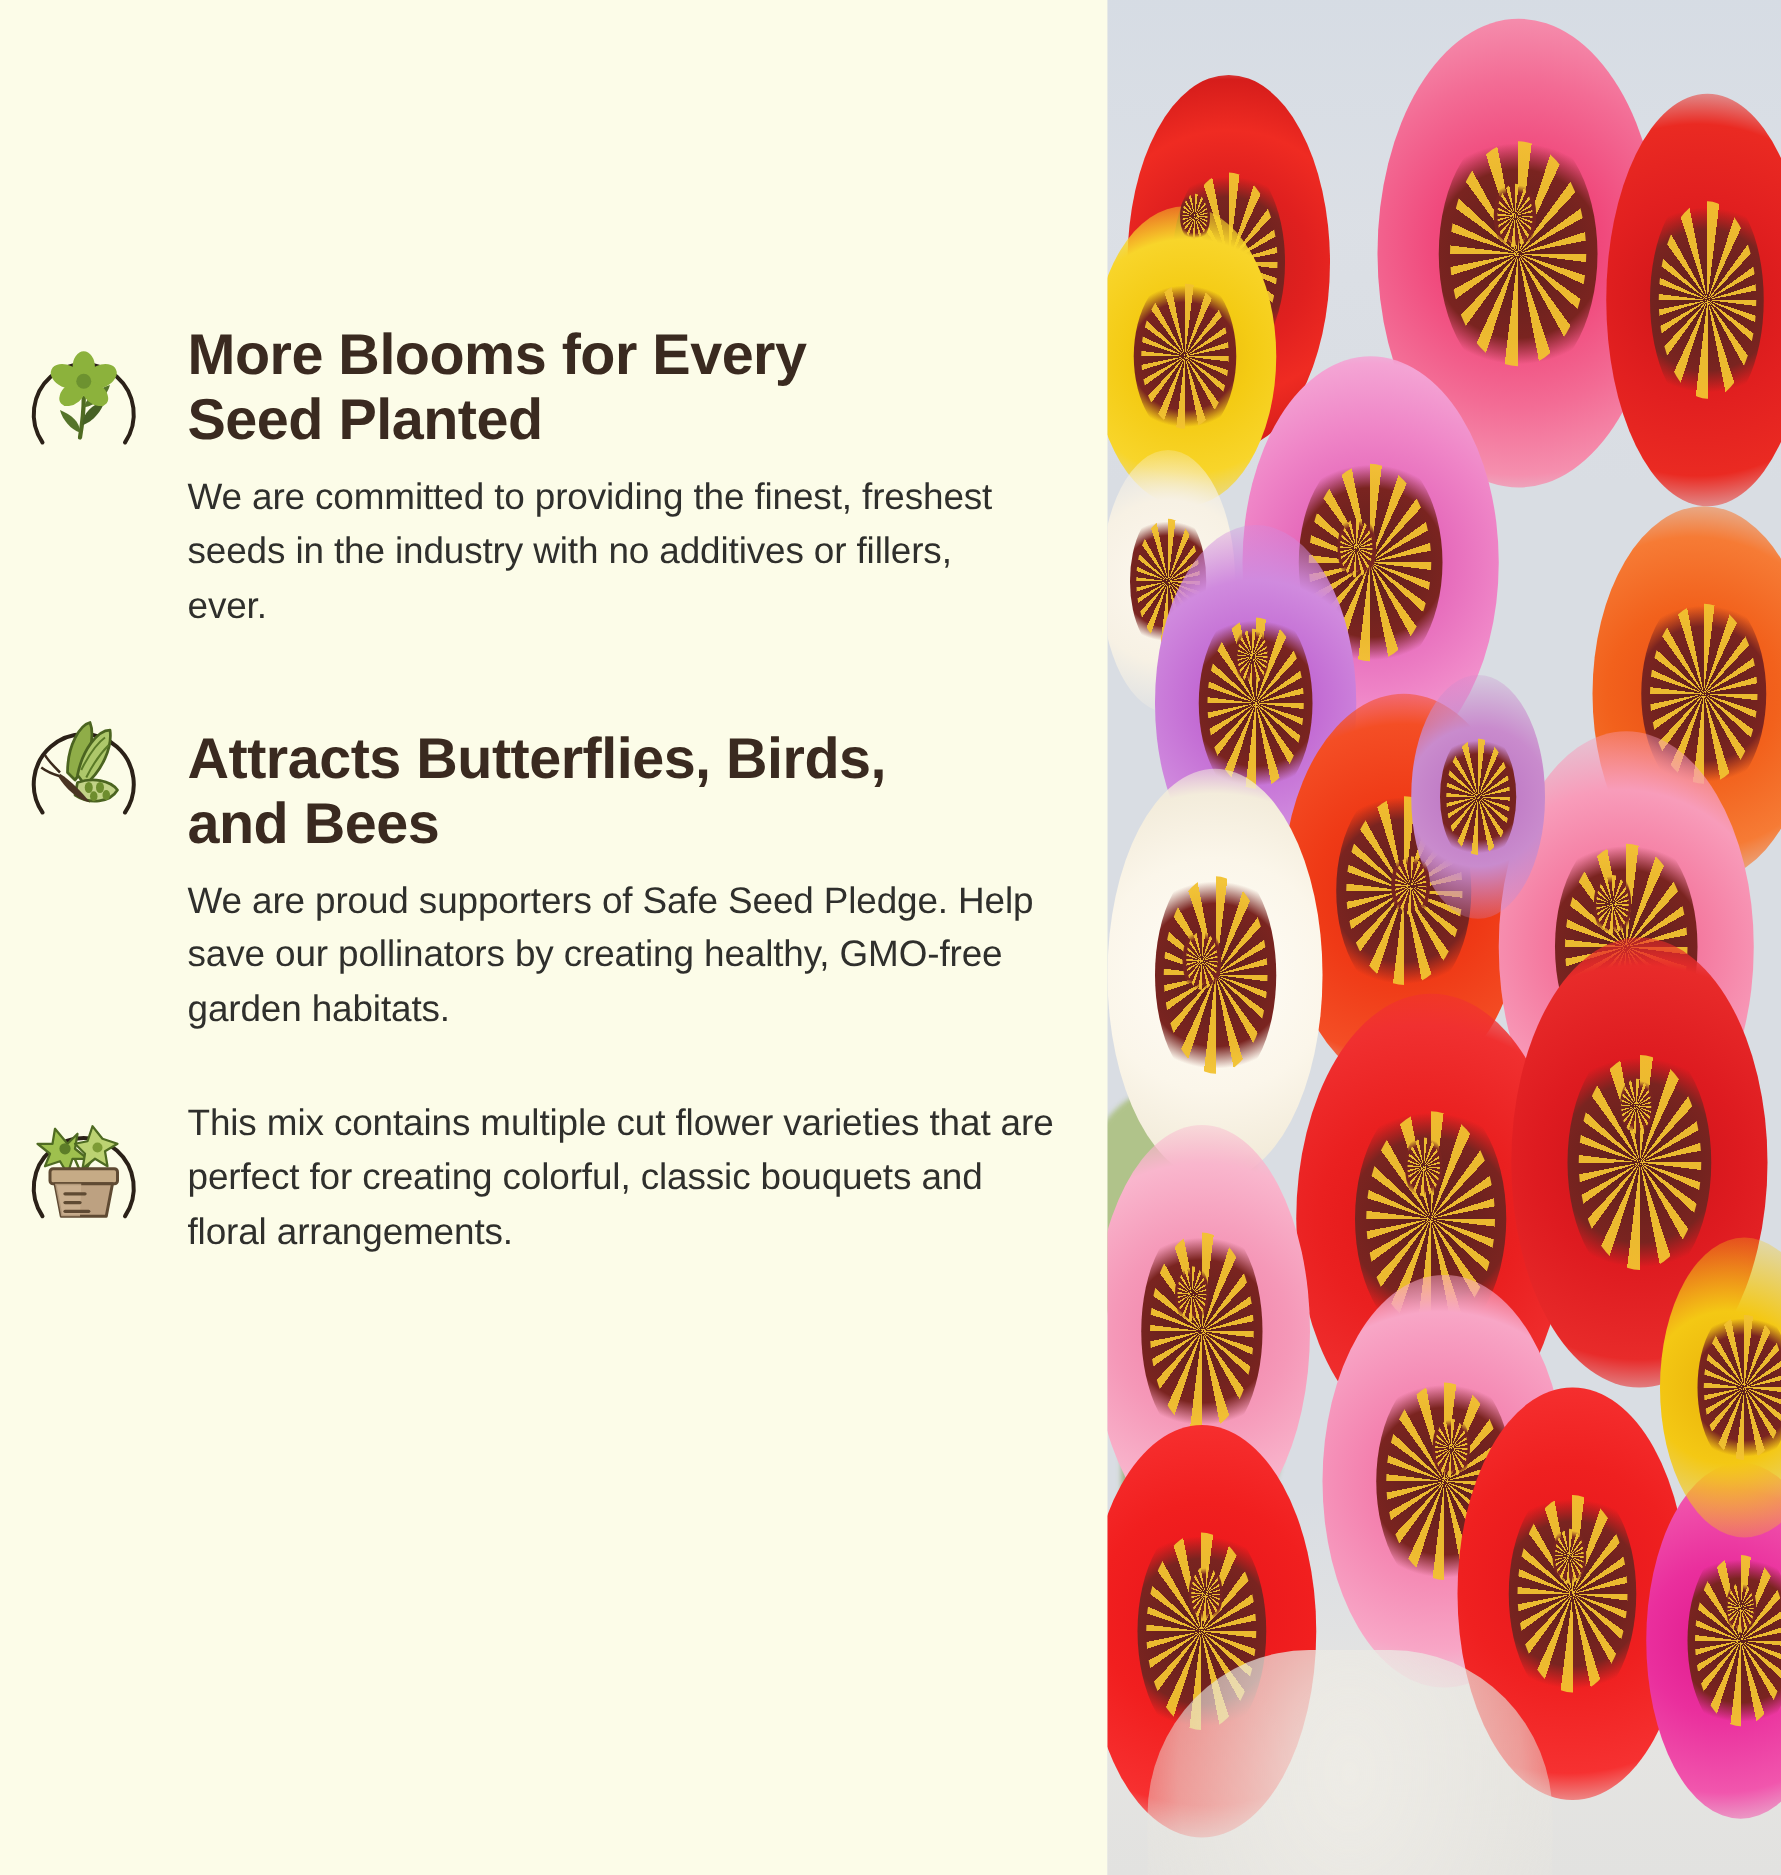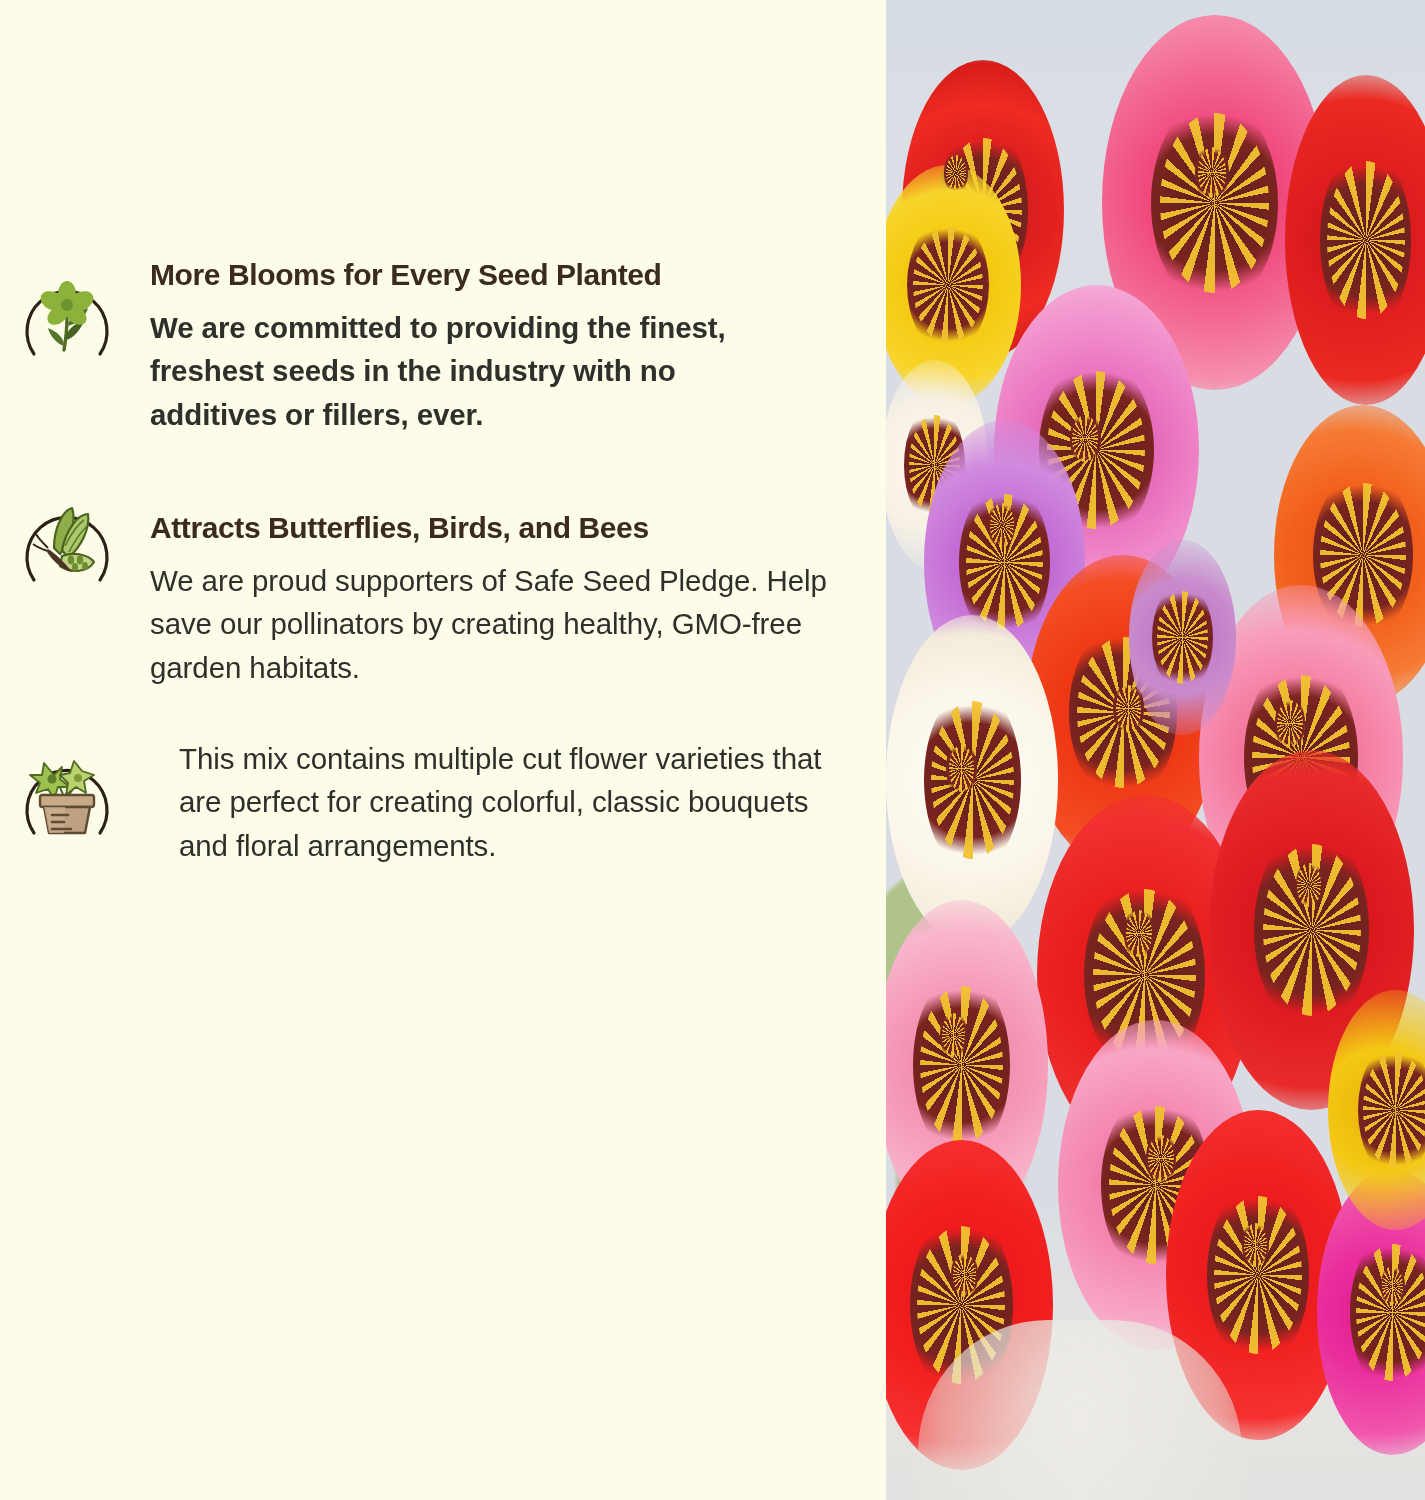--- a/index.html
+++ b/index.html
@@ -60,21 +60,21 @@
 
   .feature-icon svg { display: block; }
 
   .feature-body {
     flex: 1 1 auto;
     padding-right: 40px;
     margin-left: 28px;
   }
 
   .feature-title {
-    font-size: 30px;
+    font-size: 46px;
     line-height: 1.13;
     font-weight: 700;
     color: #3a2a20;
     letter-spacing: -0.4px;
     margin-bottom: 14px;
     max-width: 700px;
   }
 
   .feature-text {
     font-size: 29.5px;
@@ -83,23 +83,23 @@
     font-weight: 400;
     max-width: 712px;
     letter-spacing: -0.1px;
   }
 
   
   .feature.f1 .feature-title { max-width: 600px; }
   .feature.f2 .feature-title { max-width: 620px; margin-top: 27px; }
   .feature.f3 .feature-title { max-width: 720px; }
 
-  .feature.f1 .feature-text { max-width: 660px; font-weight: bold; }
+  .feature.f1 .feature-text { max-width: 660px; }
   .feature.f2 .feature-text { max-width: 712px; }
-  .feature.f3 .feature-text { max-width: 720px; margin-left: 29px; }
+  .feature.f3 .feature-text { max-width: 720px; }
 
   
   .photo-panel {
     flex: 1 1 auto;
     height: 1500px;
     position: relative;
     overflow: hidden;
     background: #d9dde3;
   }
 

